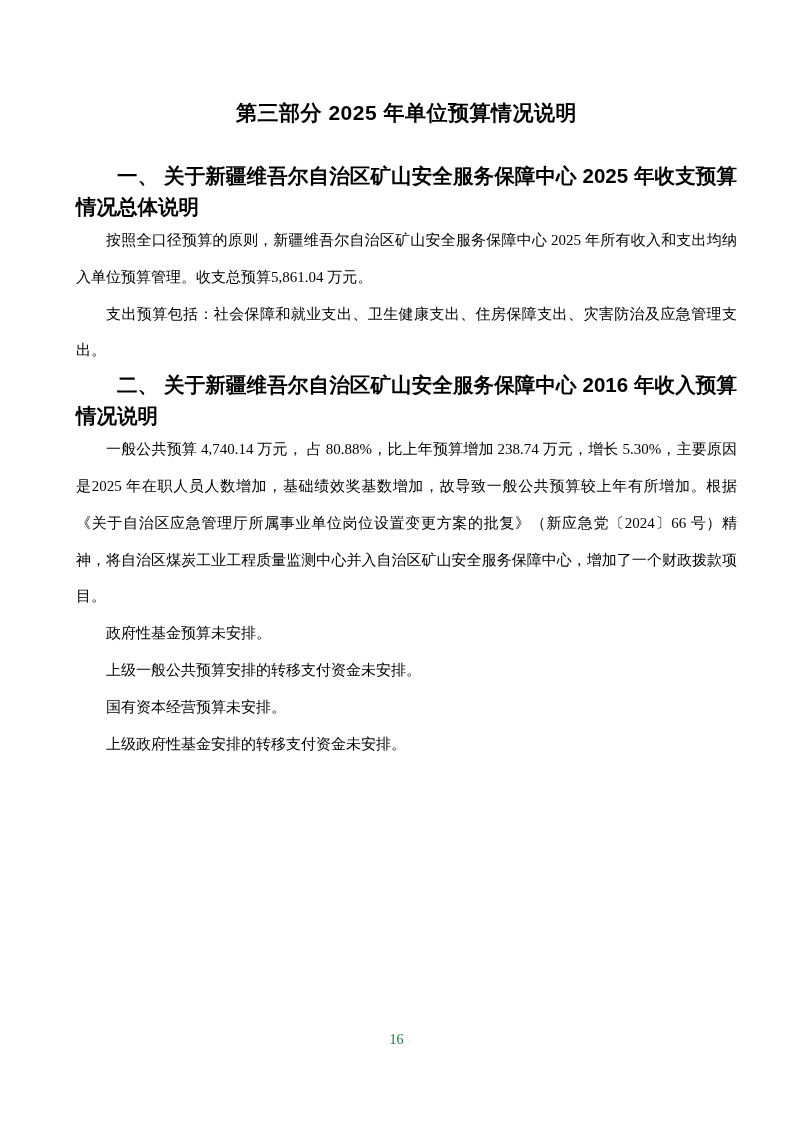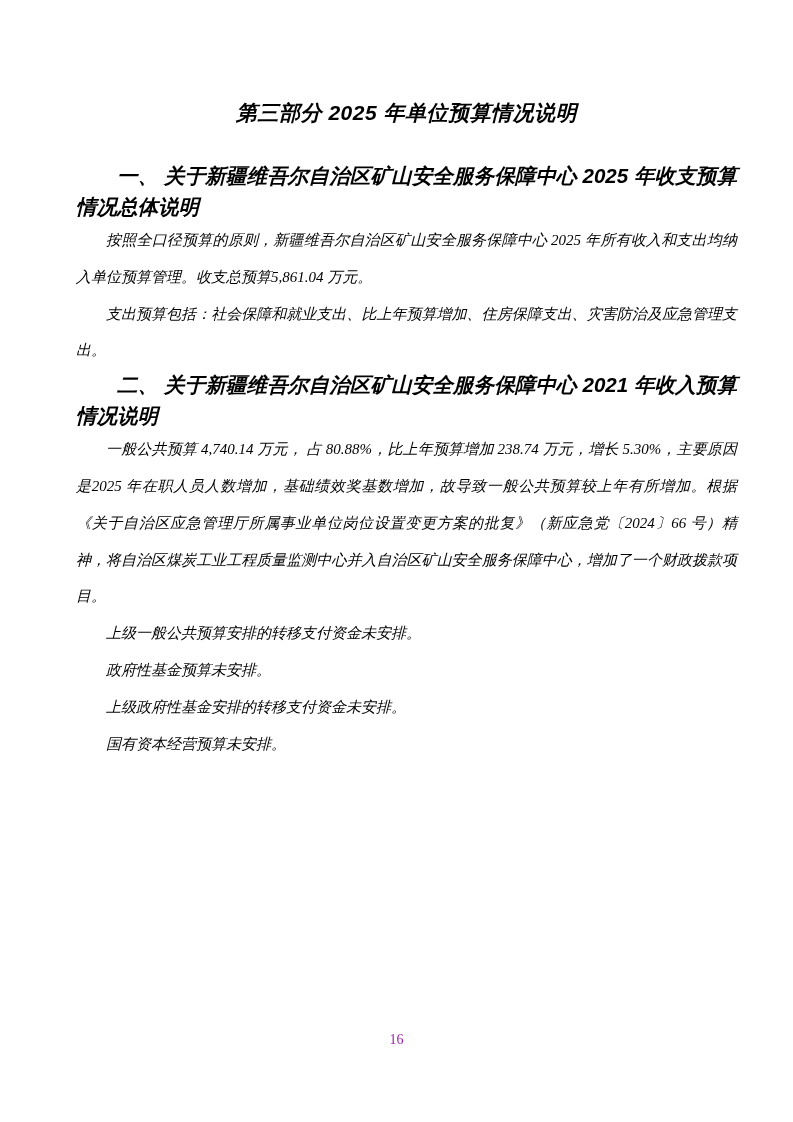--- a/index.html
+++ b/index.html
@@ -12,21 +12,20 @@
     width: 793px;
     height: 1122px;
     background: #ffffff;
     color: #000000;
     font-family: "Liberation Serif", "DejaVu Serif", serif;
     overflow: hidden;
     box-sizing: border-box;
   }
   .content {
     padding: 96px 56px 0 76px; 
-    font-style: italic;
   }
   .doc-title {
     margin: 0 0 30px 0;
     font-family: "Liberation Sans", "DejaVu Sans", sans-serif;
     font-weight: bold;
     font-size: 21px;
     line-height: 34px;
     text-align: center;
     letter-spacing: 0.5px;
   }
@@ -49,44 +48,44 @@
   .page-footer {
     position: absolute;
     left: 0;
     right: 0;
     bottom: 74px;
     text-align: center;
   }
   .page-number {
     font-size: 14px;
     font-family: "Liberation Serif", "DejaVu Serif", serif;
-    color: #a21caf;
+    color: #15803d;
   }
 </style>
 </head>
 <body>
 
 <div class="page">
   <div class="content">
 
     <h1 class="doc-title">第三部分 2025 年单位预算情况说明</h1>
 
     <section>
       <p class="section-heading">一、 关于新疆维吾尔自治区矿山安全服务保障中心 2025 年收支预算情况总体说明</p>
       <p class="para">按照全口径预算的原则，新疆维吾尔自治区矿山安全服务保障中心 2025 年所有收入和支出均纳入单位预算管理。收支总预算5,861.04 万元。</p>
-      <p class="para">支出预算包括：社会保障和就业支出、比上年预算增加、住房保障支出、灾害防治及应急管理支出。</p>
+      <p class="para">支出预算包括：社会保障和就业支出、卫生健康支出、住房保障支出、灾害防治及应急管理支出。</p>
     </section>
 
     <section>
-      <p class="section-heading">二、 关于新疆维吾尔自治区矿山安全服务保障中心 2021 年收入预算情况说明</p>
+      <p class="section-heading">二、 关于新疆维吾尔自治区矿山安全服务保障中心 2016 年收入预算情况说明</p>
       <p class="para">一般公共预算 4,740.14 万元， 占 80.88%，比上年预算增加 238.74 万元，增长 5.30%，主要原因是2025 年在职人员人数增加，基础绩效奖基数增加，故导致一般公共预算较上年有所增加。根据《关于自治区应急管理厅所属事业单位岗位设置变更方案的批复》（新应急党〔2024〕66 号）精神，将自治区煤炭工业工程质量监测中心并入自治区矿山安全服务保障中心，增加了一个财政拨款项目。</p>
+      <p class="para">政府性基金预算未安排。</p>
       <p class="para">上级一般公共预算安排的转移支付资金未安排。</p>
-      <p class="para">政府性基金预算未安排。</p>
+      <p class="para">国有资本经营预算未安排。</p>
       <p class="para">上级政府性基金安排的转移支付资金未安排。</p>
-      <p class="para">国有资本经营预算未安排。</p>
     </section>
 
   </div>
 
   <div class="page-footer">
     <span class="page-number">16</span>
   </div>
 </div>
 
 </body></html>

